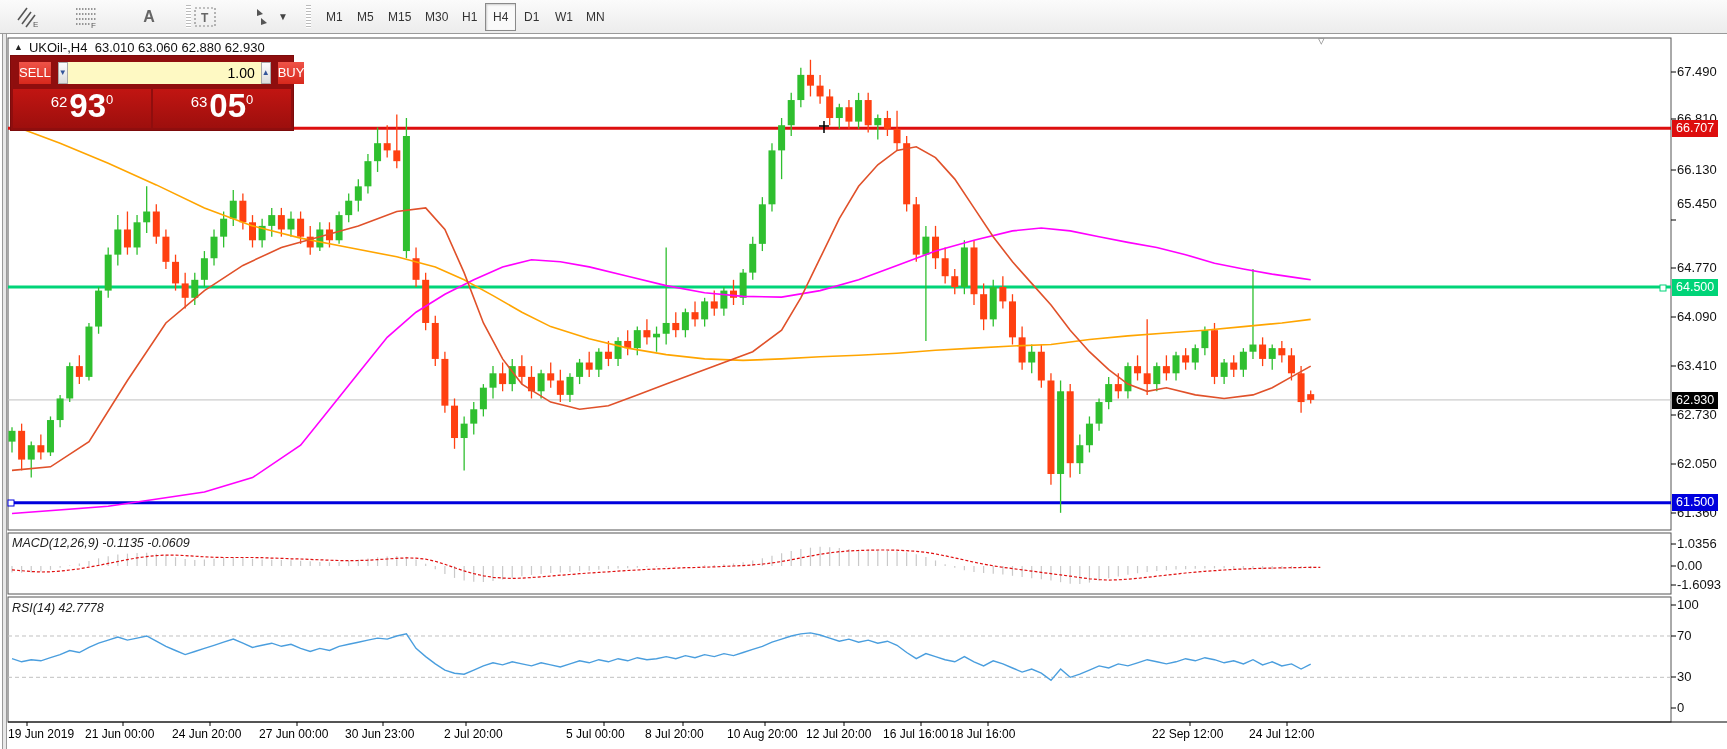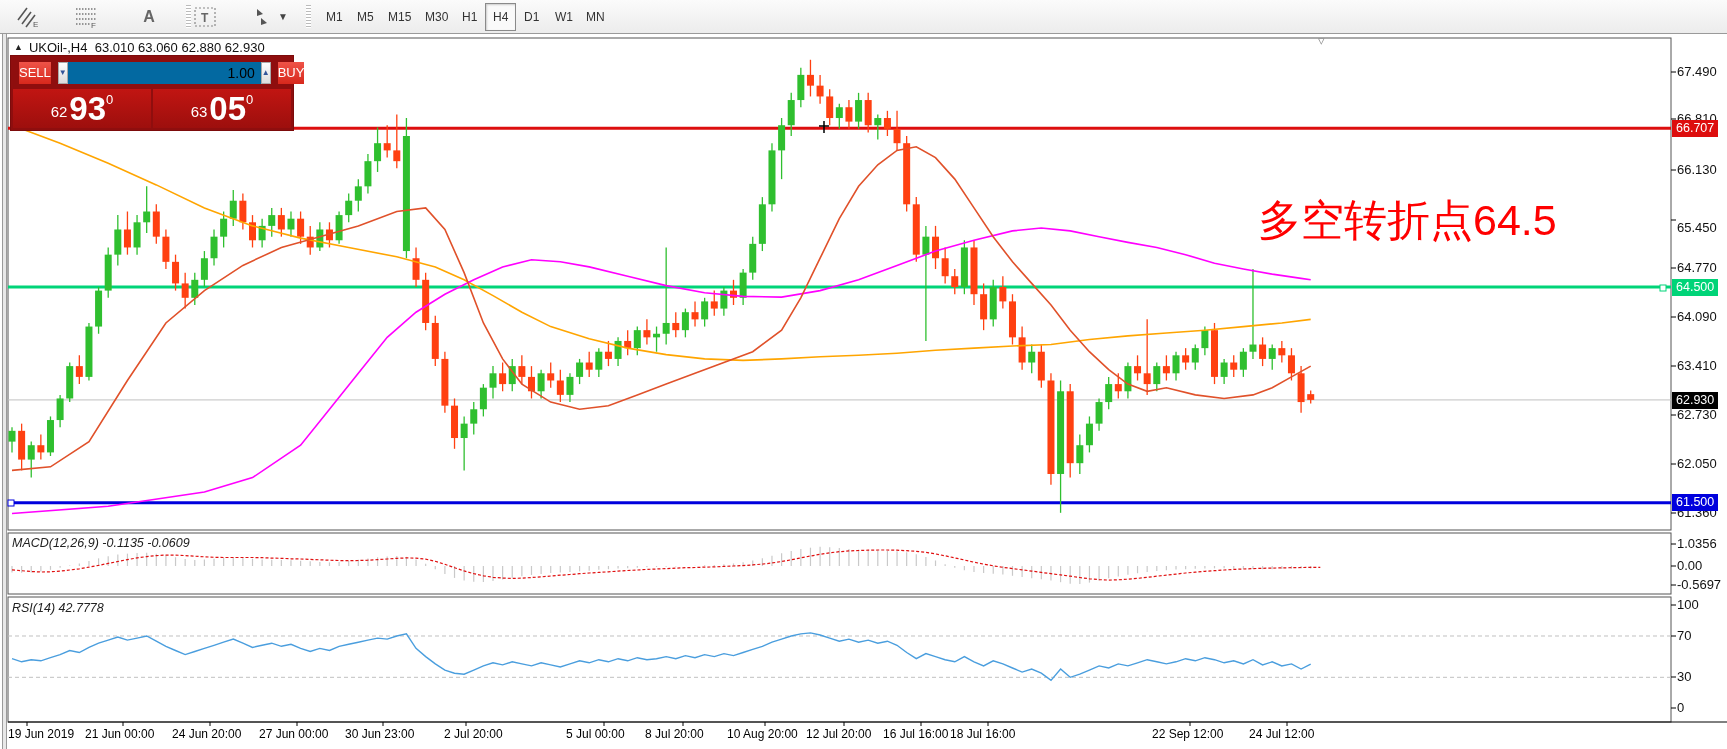--- a/index.html
+++ b/index.html
@@ -24,25 +24,25 @@
   #symbol-header{position:absolute;left:14px;top:40px;font-size:13px;color:#111;white-space:pre;}
   #symbol-header .tri{font-size:9px;vertical-align:2px;margin-right:6px;color:#222;}
   
   #trade-panel{position:absolute;left:10px;top:55px;width:282px;height:74px;background:#8f0e0e;
     border:1px solid #7c0b0b;}
   #tp-row1{position:absolute;left:8px;top:6px;right:8px;height:34px;display:flex;}
   .tp-btn{width:56px;height:22px;background:linear-gradient(#ef5348,#d7281c);color:#fff;
     font-size:13px;text-align:center;line-height:22px;cursor:pointer;}
   .tp-spin{width:19px;height:22px;background:linear-gradient(#fdfdfd,#dcdcdc);border:1px solid #aaa;
     box-sizing:border-box;font-size:8px;color:#335599;text-align:center;line-height:20px;cursor:pointer;}
-  #tp-vol{flex:1;height:22px;border:none;background:#0369a1;font-size:14px;text-align:right;
+  #tp-vol{flex:1;height:22px;border:none;background:#fef9c3;font-size:14px;text-align:right;
     padding:0 6px;box-sizing:border-box;font-family:"Liberation Sans",sans-serif;color:#000;}
   #tp-row2{position:absolute;left:2px;top:33px;right:2px;bottom:2px;display:flex;gap:2px;}
   .tp-price{flex:1;background:linear-gradient(#c11512,#9d0f0d);color:#fff;display:flex;
-    align-items:flex-end;justify-content:center;padding-bottom:3px;cursor:pointer;}
+    align-items:flex-start;justify-content:center;padding-bottom:3px;cursor:pointer;}
   .p-small{font-size:15px;line-height:26px;margin-right:2px;}
   .p-big{font-size:33px;font-weight:bold;line-height:33px;}
   .p-sup{font-size:13px;line-height:13px;align-self:flex-start;margin-top:4px;}
   
   #annotation{position:absolute;left:1258px;top:192px;width:360px;font-size:43px;color:#ff0000;
     white-space:nowrap;}
   
   .ind-label{position:absolute;font-size:12.5px;color:#222;white-space:pre;font-style:italic;}
   
   .ax-price{position:absolute;left:1677px;font-size:13px;color:#111;white-space:nowrap;}
@@ -594,41 +594,40 @@
           <span class="p-sup">0</span>
       </div>
       <div class="tp-price">
         <span class="p-small">63</span>
           <span class="p-big">05</span>
           <span class="p-sup">0</span>
       </div>
     </div>
   </div>
 
-  <div id="annotation" style="color: rgb(255, 0, 0);">多空转折点64.5</div>
 
   <div class="shift-tri">▿</div>
 
   <div class="ind-label" style="left:12px;top:536px"><span>MACD(12,26,9)</span><span> </span><span>-0.1135 -0.0609</span></div>
   <div class="ind-label" style="left:12px;top:601px"><span>RSI(14)</span><span> </span><span>42.7778</span></div>
 
   <div id="price-axis">
       <div class="ax-price" style="top: 64px;">67.490</div>
       <div class="ax-price" style="top: 111px;">66.810</div>
       <div class="ax-price" style="top: 162px;">66.130</div>
-      <div class="ax-price" style="top: 220px;">65.450</div>
+      <div class="ax-price" style="top: 196px;">65.450</div>
       <div class="ax-price" style="top: 260px;">64.770</div>
       <div class="ax-price" style="top: 309px;">64.090</div>
       <div class="ax-price" style="top: 358px;">63.410</div>
       <div class="ax-price" style="top: 407px;">62.730</div>
       <div class="ax-price" style="top: 456px;">62.050</div>
       <div class="ax-price" style="top: 505px;">61.360</div>
       <div class="ax-price" style="top: 536px;">1.0356</div>
       <div class="ax-price" style="top: 558px;">0.00</div>
-      <div class="ax-price" style="top: 577px;">-0.5697</div>
+      <div class="ax-price" style="top: 577px;">-1.6093</div>
       <div class="ax-price" style="top: 597px;">100</div>
       <div class="ax-price" style="top: 628px;">70</div>
       <div class="ax-price" style="top: 669px;">30</div>
       <div class="ax-price" style="top: 700px;">0</div>
       <div class="ax-tag" style="top: 120px; background: rgb(221, 14, 14);">66.707</div>
       <div class="ax-tag" style="top: 279px; background: rgb(0, 212, 120);">64.500</div>
       <div class="ax-tag" style="top: 392px; background: rgb(0, 0, 0);">62.930</div>
       <div class="ax-tag" style="top: 494px; background: rgb(0, 0, 221);">61.500</div>
     </div>
   <div id="date-axis">

